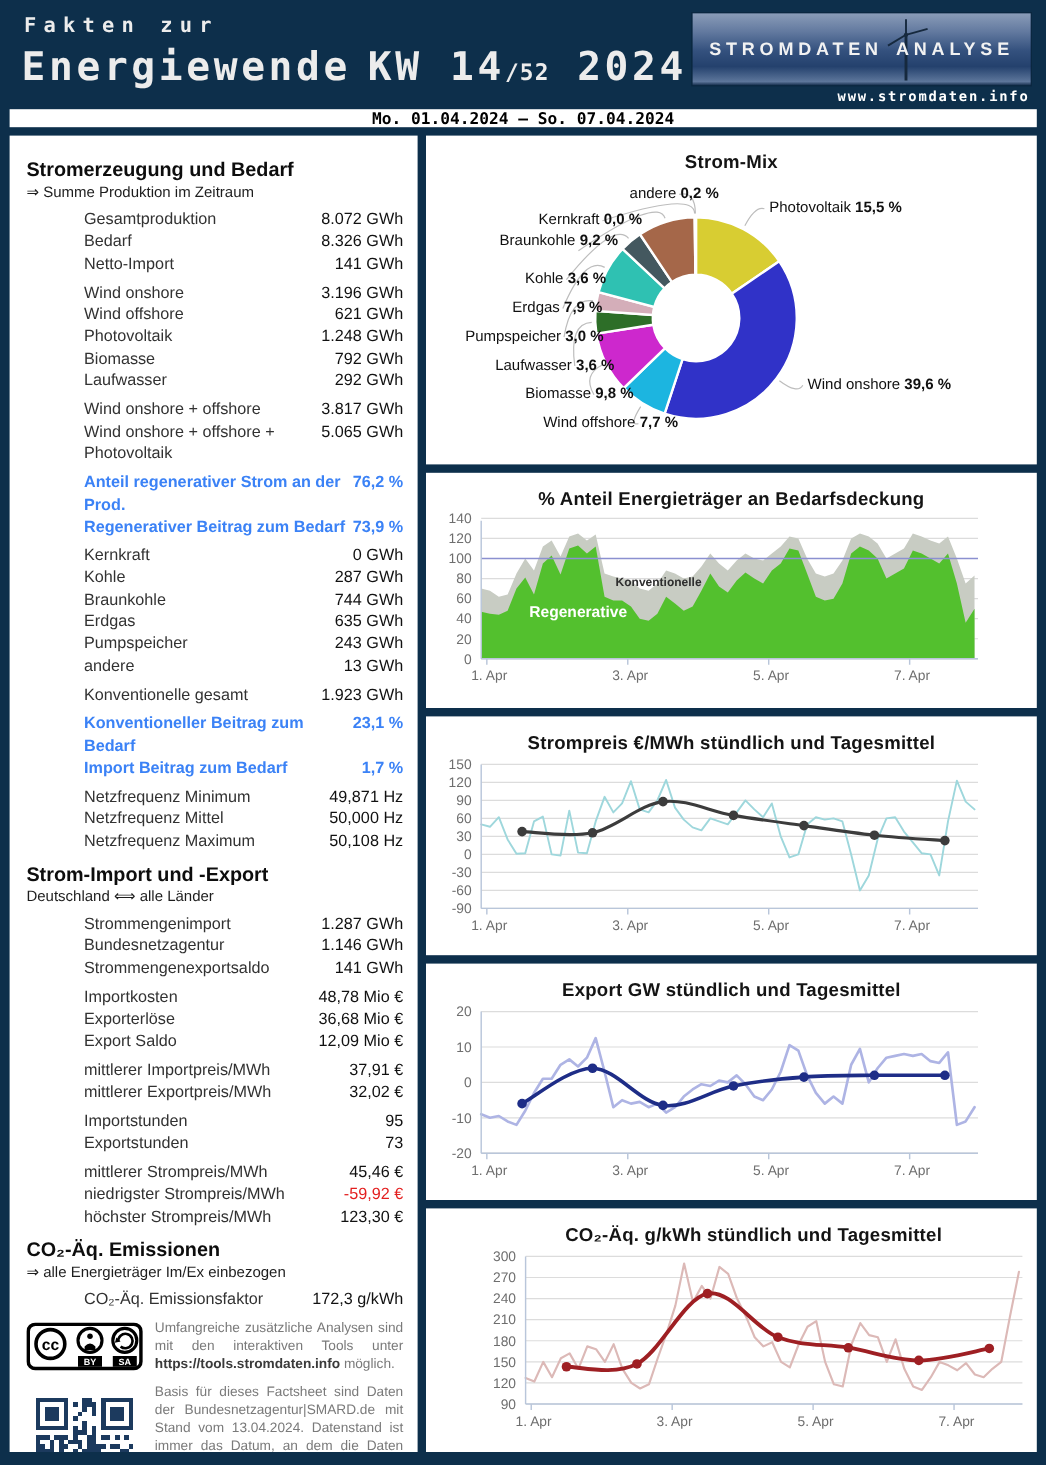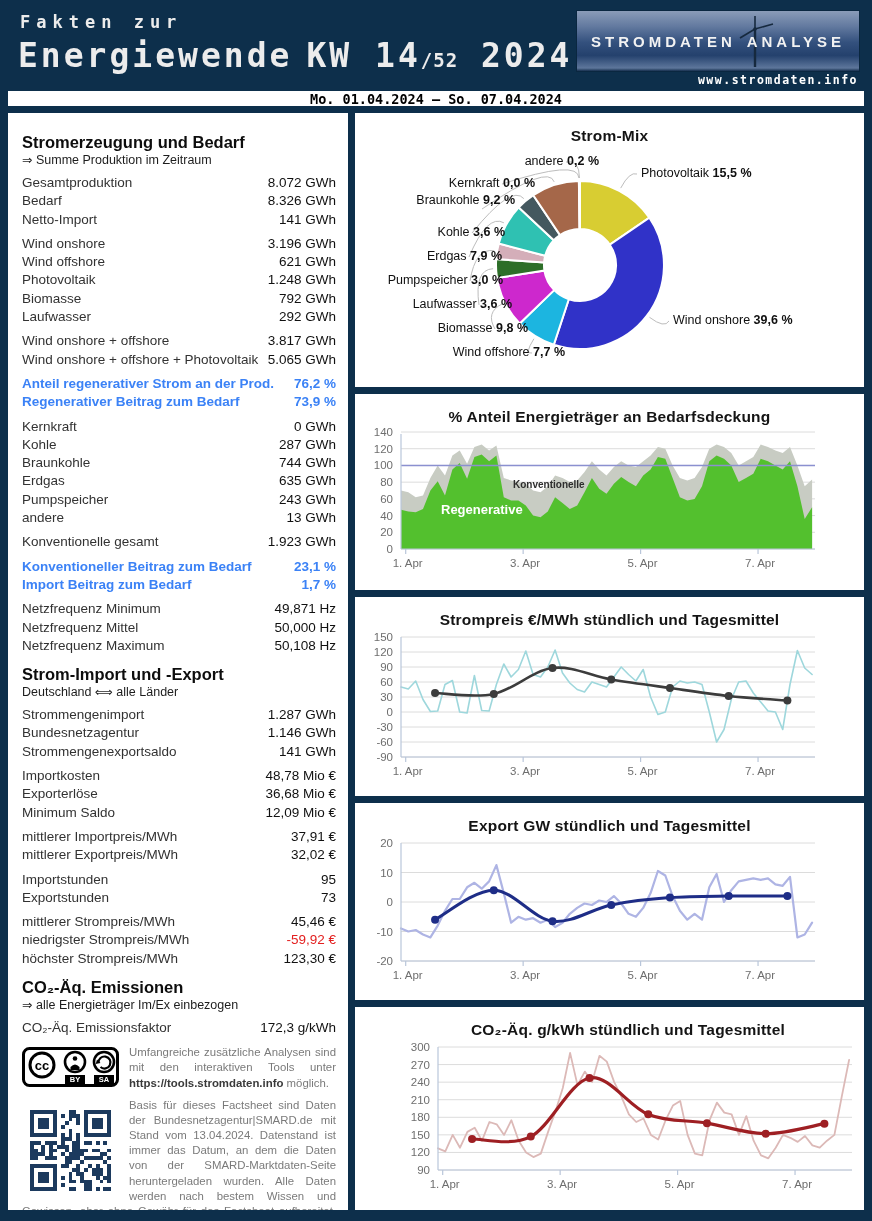--- a/index.html
+++ b/index.html
@@ -33,21 +33,21 @@
   .p-donut{height:274px;}
   .p-area{height:196px;}
   .p-price{height:199px;}
   .p-export{height:197px;}
   .p-co2{flex:1;padding-left:37px;}
   .chart-title{text-align:center;font-weight:bold;font-size:15.5px;color:#141414;padding-top:14px;
                letter-spacing:0.2px;}
   
   .sec-h{font-size:16.5px;font-weight:bold;color:#0d0d0d;margin-top:9px;line-height:21px;}
   .sec-sub{font-size:12.5px;color:#1d1d1d;line-height:15px;margin-bottom:3px;}
-  .grp{margin-top:6px;}
+  .grp{margin-top:6px;margin-left:48px;}
   .row{display:flex;justify-content:space-between;font-size:13.5px;line-height:18.3px;}
   .row .lbl{color:#323232;}
   .row .val{color:#111;white-space:nowrap;}
   .row.acc .lbl,.row.acc .val{color:#3b82f6;font-weight:bold;}
   .val.neg{color:#e31f1f;}
   
   .foot{margin-top:8px;font-size:11.4px;line-height:1.33;color:#7a7a7a;text-align:justify;}
   .foot .url{color:#3a3a3a;font-weight:bold;cursor:pointer;}
   .badge{float:left;margin:2px 10px 4px 0;}
   .qr{float:left;margin:4px 10px 2px 0;}
@@ -225,21 +225,21 @@
           <div class="grp">
             <div class="row">
               <span class="lbl">Importkosten</span>
               <span class="val">48,78 Mio €</span>
             </div>
             <div class="row">
               <span class="lbl">Exporterlöse</span>
               <span class="val">36,68 Mio €</span>
             </div>
             <div class="row">
-              <span class="lbl">Minimum Saldo</span>
+              <span class="lbl">Export Saldo</span>
               <span class="val">12,09 Mio €</span>
             </div>
           </div>
           <div class="grp">
             <div class="row">
               <span class="lbl">mittlerer Importpreis/MWh</span>
               <span class="val">37,91 €</span>
             </div>
             <div class="row">
               <span class="lbl">mittlerer Exportpreis/MWh</span>

